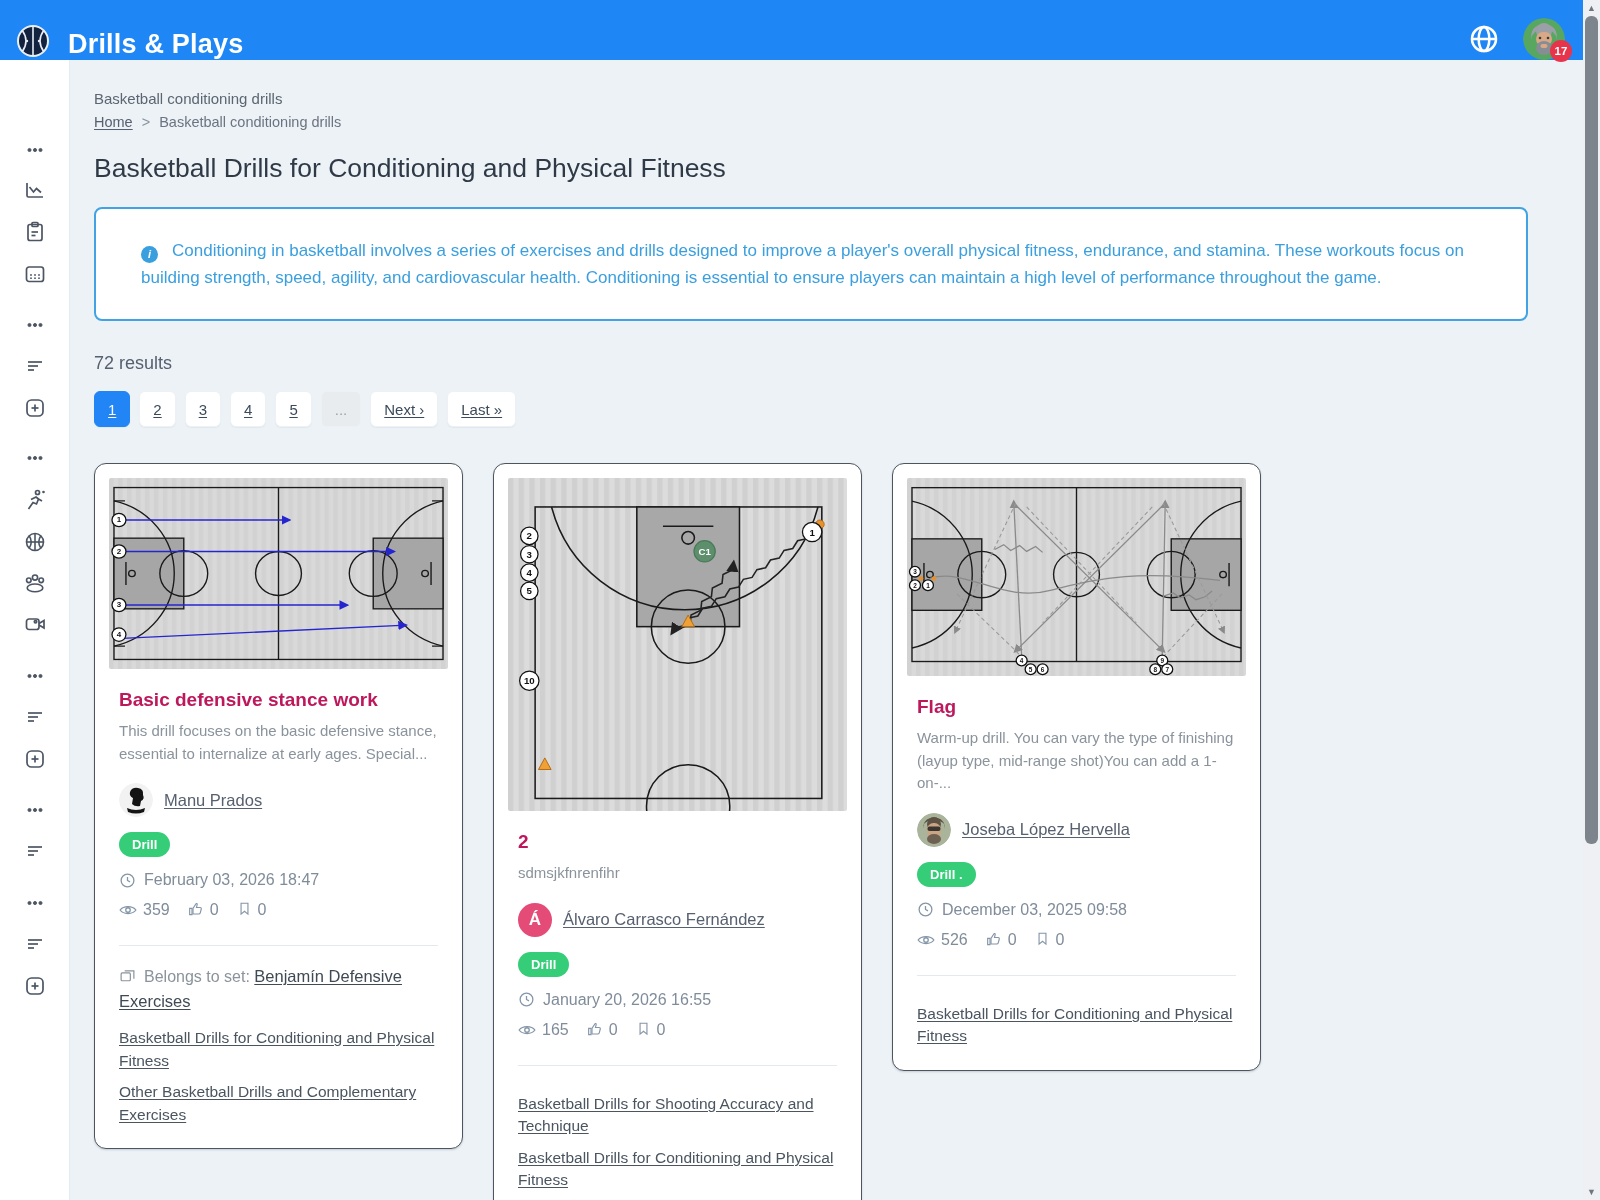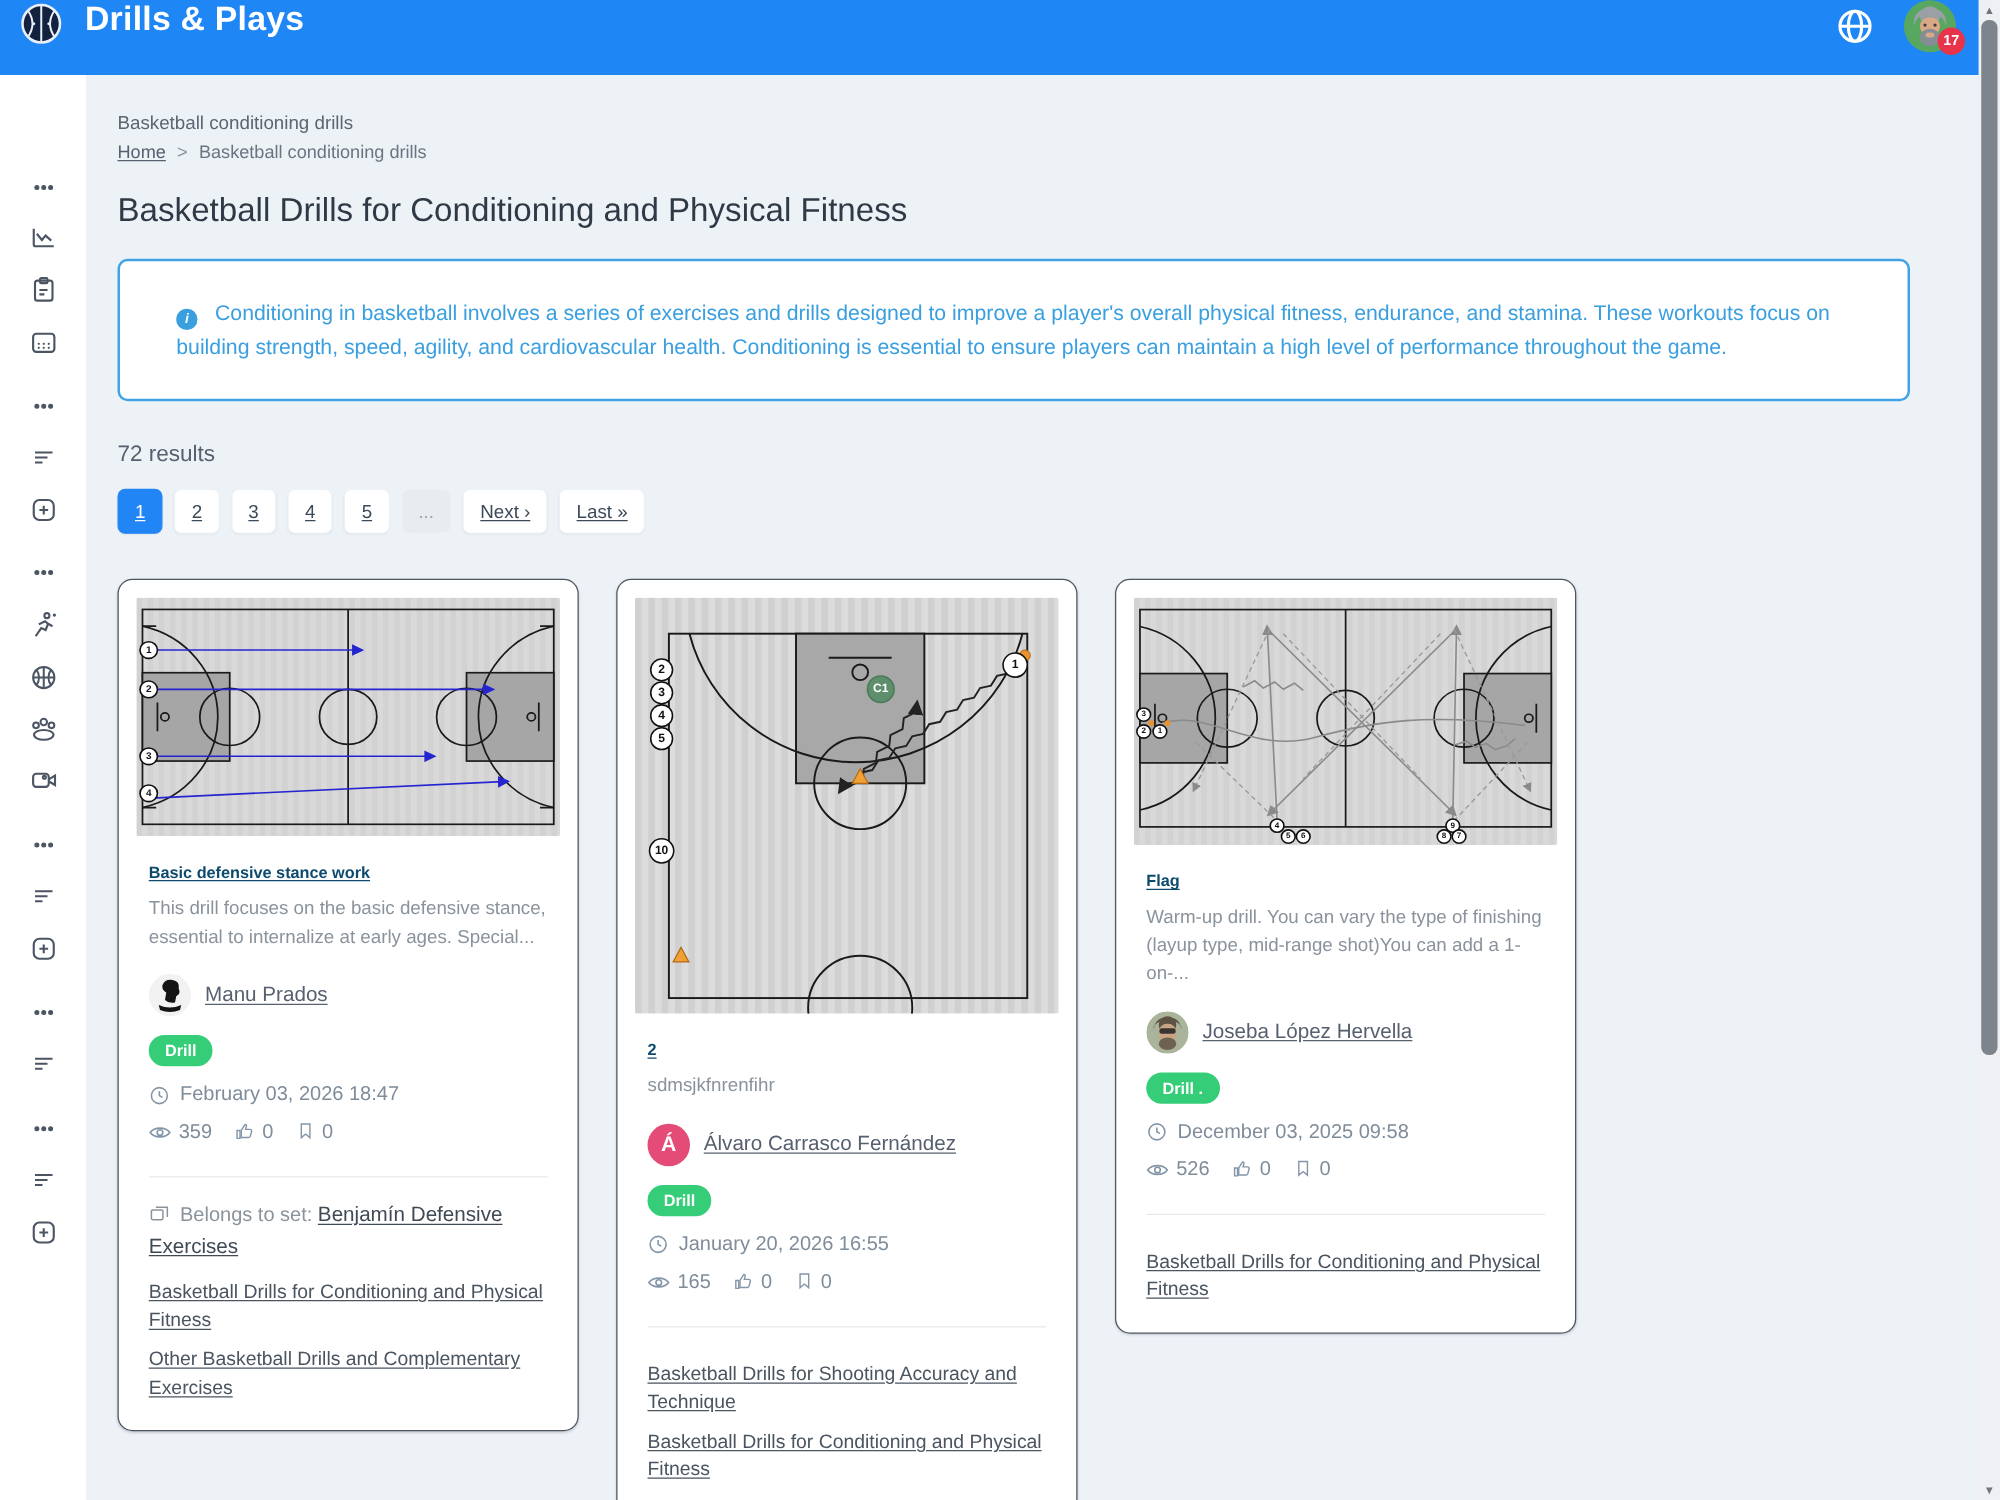--- a/index.html
+++ b/index.html
@@ -2,21 +2,21 @@
 <html><head>
 <meta charset="utf-8">
 <style>
   * { margin:0; padding:0; box-sizing:border-box; }
   html,body { width:1600px; height:1200px; overflow:hidden; }
   body { font-family:"Liberation Sans", sans-serif; background:#edf2f7; position:relative; }
   a { cursor:pointer; }
 
   
   .header { position:absolute; top:0; left:0; width:1583px; height:60px; background:#1f87f5;
-            display:flex; align-items:flex-start; padding:0 18px 0 14px; z-index:5; }
+            display:flex; align-items:flex-end; padding:0 18px 0 14px; z-index:5; }
   .logo { width:38px; height:38px; margin-right:16px; display:flex; align-items:center; justify-content:center; }
   .app-title { color:#ffffff; font-size:27px; font-weight:bold; letter-spacing:.2px; }
   .header-right { margin-left:auto; display:flex; align-items:center; gap:22px; }
   .globe-btn { width:34px; height:34px; display:flex; align-items:center; justify-content:center; }
   .avatar-btn { position:relative; width:42px; height:42px; }
   .avatar-btn svg { border-radius:50%; display:block; }
   .badge-count { position:absolute; right:-7px; bottom:-2px; min-width:22px; height:22px; background:#e8344a;
                  color:#fff; font-size:11.5px; font-weight:bold; border-radius:11px; display:flex;
                  align-items:center; justify-content:center; padding:0 4px; }
 
@@ -59,22 +59,22 @@
   .page-btn.active { background:#2185f5; border-color:#2185f5; color:#ffffff; }
   .page-btn.dots { background:#e9ecef; color:#9aa3ab; text-decoration:none; cursor:default; box-shadow:none; }
 
   
   .cards { display:flex; gap:30px; align-items:flex-start; }
   .card { width:369px; background:#ffffff; border:1px solid #4d565f; border-radius:12px;
           box-shadow:0 1px 2px rgba(30,40,60,.18); overflow:hidden; }
   .card-img { margin:14px 14px 0 14px; border-radius:2px; overflow:hidden; }
   .card-img svg { display:block; }
   .card-body { padding:20px 24px 6px 24px; }
-  .card-title { display:inline-block; font-size:13px; font-weight:bold; color:#0c4a6e;
-                text-decoration:underline; text-underline-offset:2px; }
+  .card-title { display:inline-block; font-size:19px; font-weight:bold; color:#be185d;
+                text-underline-offset:2px; }
   .card-desc { margin-top:9px; font-size:15px; line-height:1.5; color:#8a939c; }
   .author-row { margin-top:18px; display:flex; align-items:center; gap:11px; }
   .avatar-sm { width:34px; height:34px; border-radius:50%; overflow:hidden; flex:0 0 auto; }
   .avatar-sm svg { display:block; }
   .author-name { font-size:16.5px; color:#57606f; text-decoration:underline; text-underline-offset:2px; }
   .badge-pill { display:inline-block; margin-top:15px; background:#35cd78; color:#ffffff; font-size:13px;
                 font-weight:bold; padding:5px 13px; border-radius:13px; }
   .meta-row { margin-top:14px; display:flex; align-items:center; gap:8px; font-size:16px; color:#7f8c9a; }
   .stats-row { margin-top:12px; display:flex; align-items:flex-start; gap:6px; font-size:16px; color:#7f8c9a; }
   .stats-row .gap { width:6px; }

